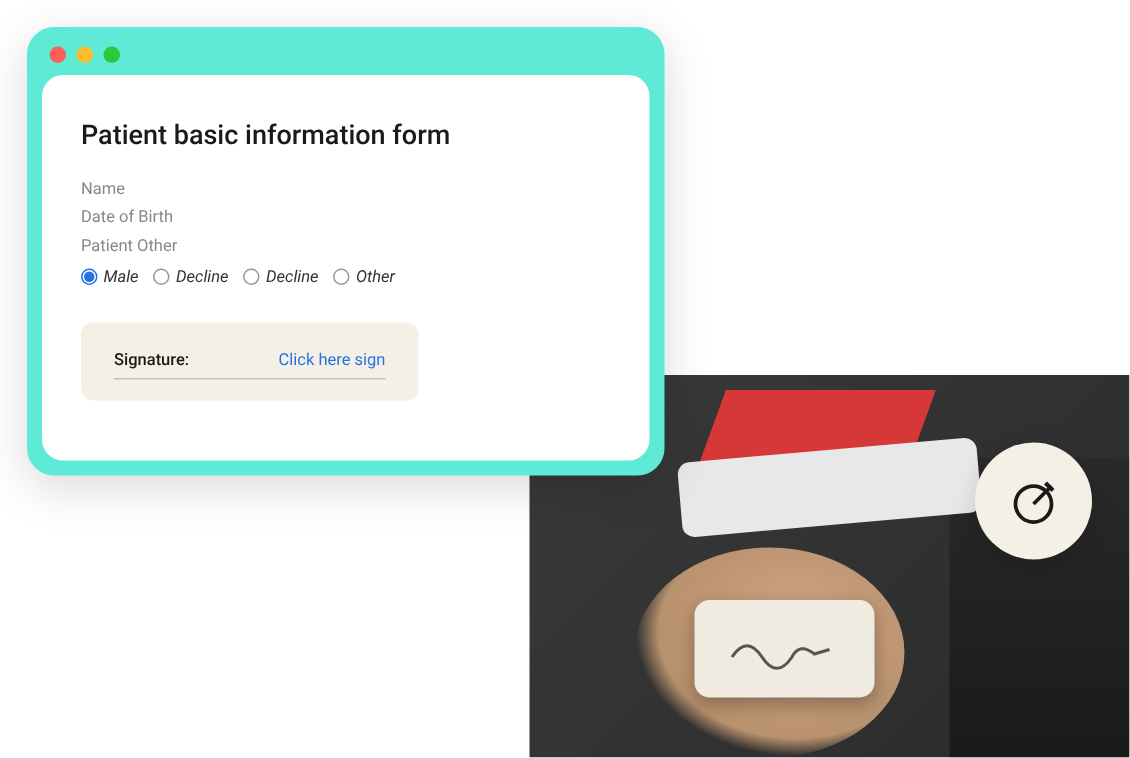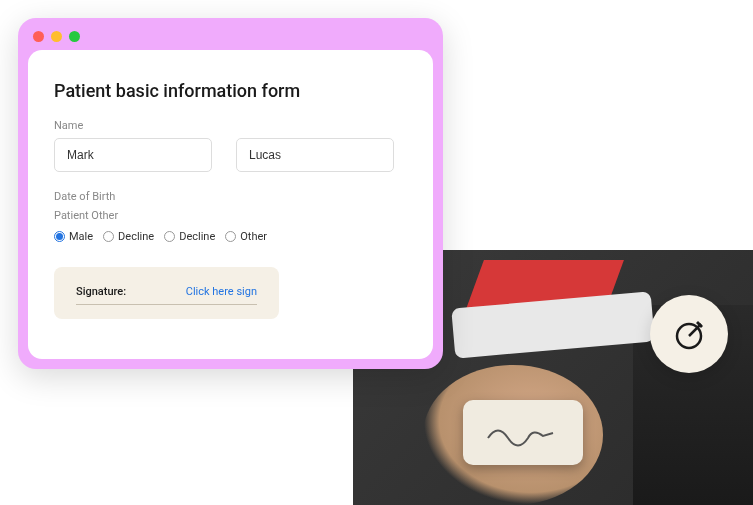--- a/index.html
+++ b/index.html
@@ -85,21 +85,21 @@
       align-items: center;
       justify-content: center;
       box-shadow: 0 4px 16px rgba(0,0,0,0.15);
       z-index: 10;
     }
     .window {
       position: absolute;
       left: 18px;
       top: 18px;
       width: 425px;
-      background: #f0abfc;
+      background: #5eead4;
       border-radius: 18px;
       box-shadow: 0 8px 32px rgba(0,0,0,0.15);
       overflow: hidden;
     }
     .titlebar {
       display: flex;
       gap: 7px;
       padding: 13px 15px 8px;
     }
     .dot { width: 11px; height: 11px; border-radius: 50%; }
@@ -136,20 +136,21 @@
       font-size: 12px;
       color: #333;
       width: 158px;
       background: #fff;
     }
     .radio-group {
       display: flex;
       gap: 10px;
       margin-top: 8px;
       margin-bottom: 24px;
+      font-style: italic;
     }
     .radio-item {
       display: flex;
       align-items: center;
       gap: 4px;
       font-size: 11px;
       color: #333;
     }
     .radio {
       width: 11px;
@@ -220,24 +221,20 @@
 <div class="window">
   <div class="titlebar">
     <div class="dot red"></div>
     <div class="dot yellow"></div>
     <div class="dot green"></div>
   </div>
   <div class="card">
     <h2 class="card-title">Patient basic information form</h2>
 
     <label class="field-label">Name</label>
-    <div class="row">
-      <input class="input" value="Mark" style="">
-      <input class="input" value="Lucas" style="">
-    </div>
 
     <label class="field-label">Date of Birth</label>
 
     <label class="field-label">Patient Other</label>
     <div class="radio-group">
       <div class="radio-item">
         <span class="radio checked"></span>
         <span>Male</span>
       </div>
       <div class="radio-item">

